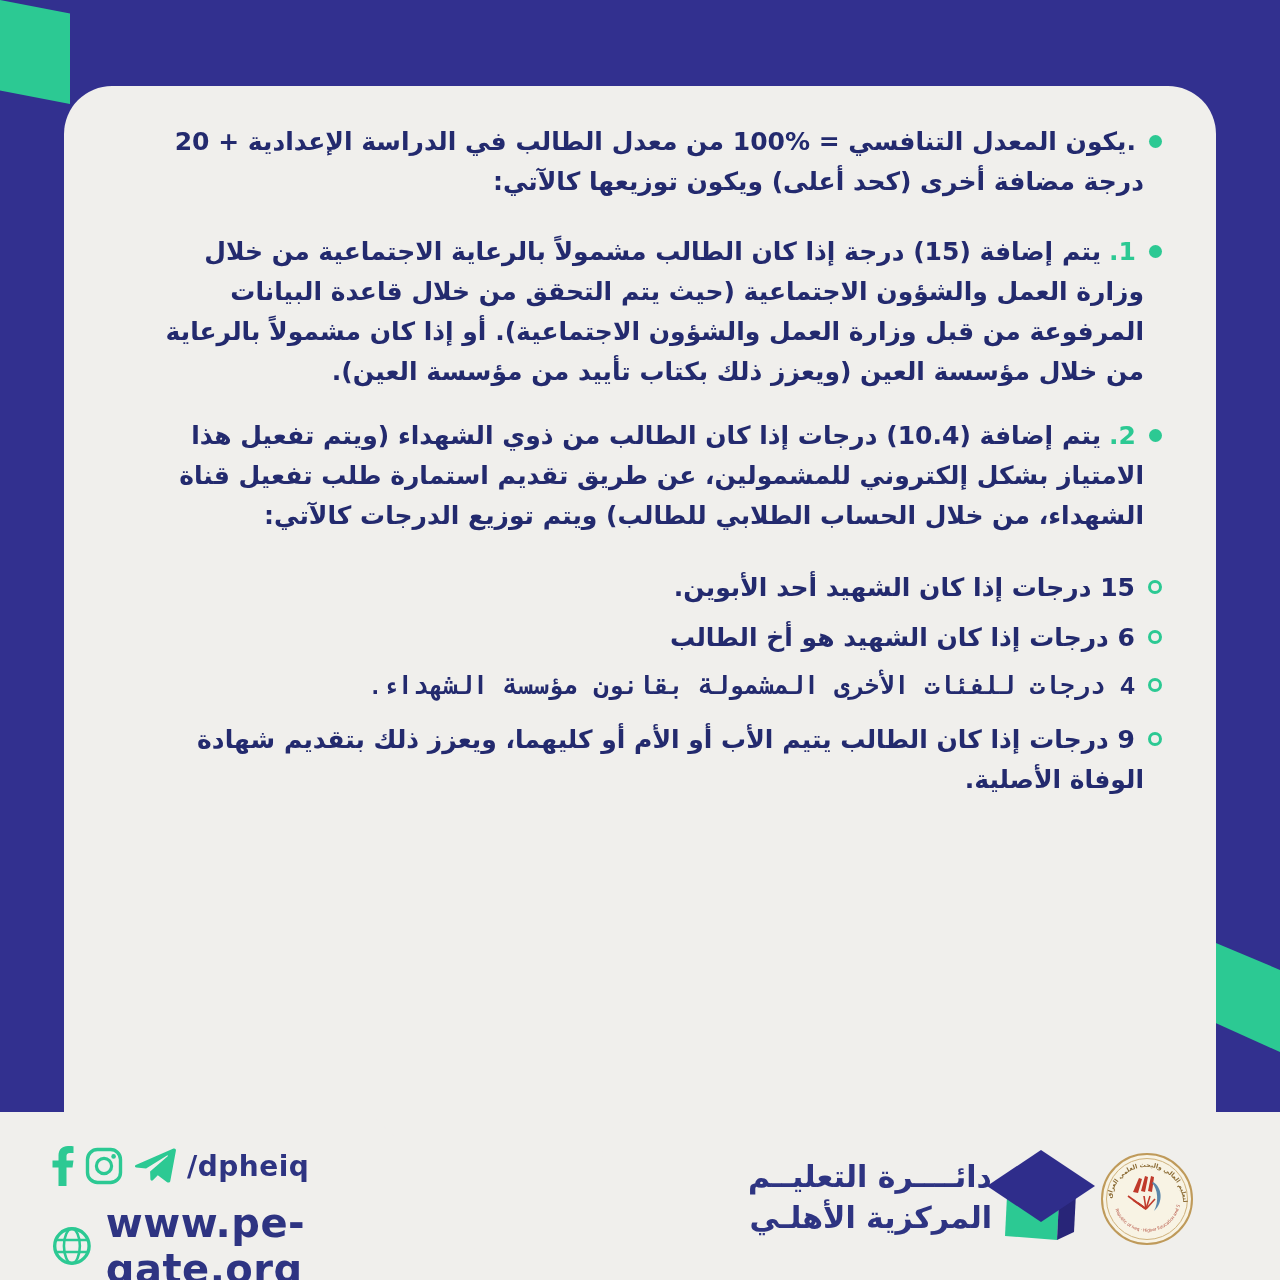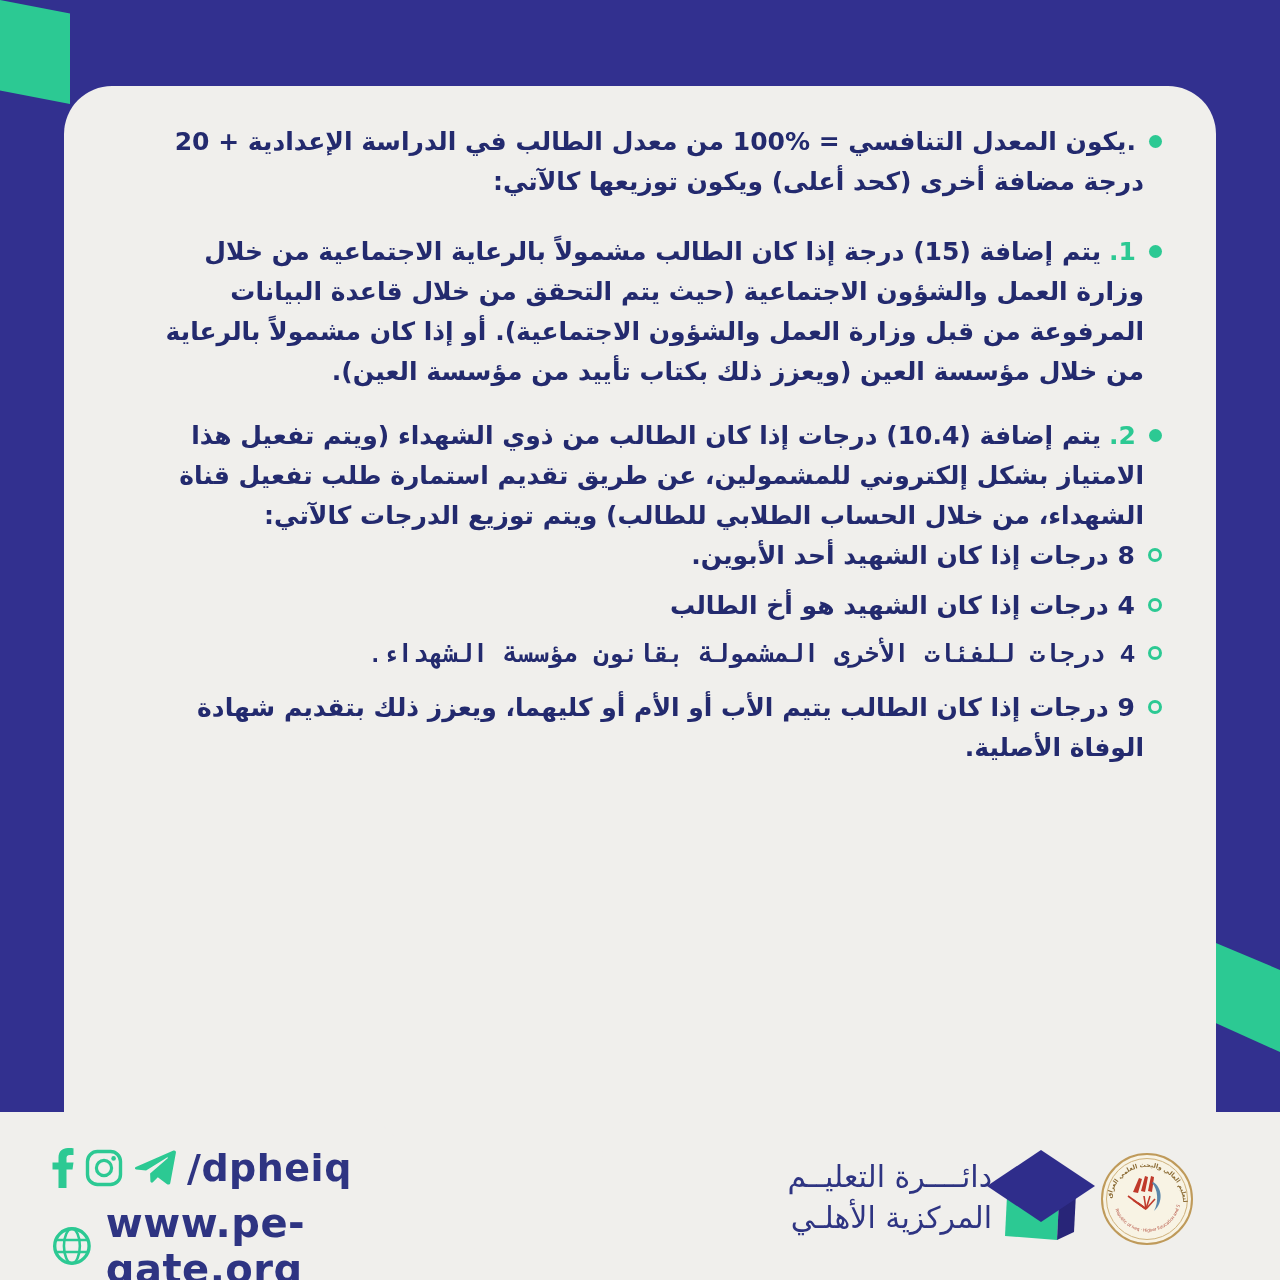--- a/index.html
+++ b/index.html
@@ -39,43 +39,43 @@
     position:absolute; left:0; top:1112px; width:500px; height:168px;
     background:var(--card); z-index:3;
     clip-path:polygon(0 0,348px 0,376px 7px,394px 24px,497px 168px,0 168px);
   }
   .footer-right{
     position:absolute; left:602px; top:1112px; width:678px; height:168px;
     background:var(--card); border-top-left-radius:46px; z-index:3;
   }
   .social-row{position:absolute; left:52px; top:34px; display:flex; align-items:center; gap:11px;}
   .site-row{position:absolute; left:52px; top:88px; display:flex; align-items:center; gap:14px;}
-  .handle{font-size:38px; font-weight:700; color:var(--footer-navy); direction:ltr; letter-spacing:.5px;}
+  .handle{font-size:28px; font-weight:700; color:var(--footer-navy); direction:ltr; letter-spacing:.5px;}
   .website{font-size:40px; font-weight:700; color:var(--footer-navy); direction:ltr; letter-spacing:.5px;}
   .icon{display:block;}
   .org-text{
     position:absolute; right:288px; top:44px; direction:rtl; text-align:right;
-    color:var(--footer-navy); font-size:30px; font-weight:400; line-height:41px; white-space:nowrap;
+    color:var(--footer-navy); font-size:30px; font-weight:700; line-height:41px; white-space:nowrap;
   }
   .cap-logo{position:absolute; left:383px; top:36px;}
   .seal{position:absolute; left:498px; top:40px;}
 </style>
 </head>
 <body>
 
 <div class="shape shape-left"></div>
 <div class="shape shape-right"></div>
 
 <div class="card">
   <div>
       <p class="item" style="margin-bottom: 30px;"><span class="marker disc"></span><span class="txt">.يكون المعدل التنافسي = %100 من معدل الطالب في الدراسة الإعدادية + 20 درجة مضافة أخرى (كحد أعلى) ويكون توزيعها كالآتي:</span></p>
       <p class="item" style="margin-bottom: 24px;"><span class="marker disc"></span><span class="num">1.</span><span class="txt">يتم إضافة (15) درجة إذا كان الطالب مشمولاً بالرعاية الاجتماعية من خلال وزارة العمل والشؤون الاجتماعية (حيث يتم التحقق من خلال قاعدة البيانات المرفوعة من قبل وزارة العمل والشؤون الاجتماعية). أو إذا كان مشمولاً بالرعاية من خلال مؤسسة العين (ويعزز ذلك بكتاب تأييد من مؤسسة العين).</span></p>
-      <p class="item" style=""><span class="marker disc"></span><span class="num">2.</span><span class="txt">يتم إضافة (10.4) درجات إذا كان الطالب من ذوي الشهداء (ويتم تفعيل هذا الامتياز بشكل إلكتروني للمشمولين، عن طريق تقديم استمارة طلب تفعيل قناة الشهداء، من خلال الحساب الطلابي للطالب) ويتم توزيع الدرجات كالآتي:</span></p>
-      <p class="item" style="margin-bottom: 10px;"><span class="marker ring"></span><span class="txt">8 درجات إذا كان الشهيد أحد الأبوين.</span></p>
-      <p class="item" style="margin-bottom: 10px;"><span class="marker ring"></span><span class="txt">4 درجات إذا كان الشهيد هو أخ الطالب</span></p>
+      <p class="item" style="margin-bottom: 32px;"><span class="marker disc"></span><span class="num">2.</span><span class="txt">يتم إضافة (10.4) درجات إذا كان الطالب من ذوي الشهداء (ويتم تفعيل هذا الامتياز بشكل إلكتروني للمشمولين، عن طريق تقديم استمارة طلب تفعيل قناة الشهداء، من خلال الحساب الطلابي للطالب) ويتم توزيع الدرجات كالآتي:</span></p>
+      <p class="item" style="margin-bottom: 10px;"><span class="marker ring"></span><span class="txt">15 درجات إذا كان الشهيد أحد الأبوين.</span></p>
+      <p class="item" style="margin-bottom: 10px;"><span class="marker ring"></span><span class="txt">6 درجات إذا كان الشهيد هو أخ الطالب</span></p>
       <p class="item" style="margin-bottom: 12px; font-family: Liberation Mono, monospace;"><span class="marker ring"></span><span class="txt">4 درجات للفئات الأخرى المشمولة بقانون مؤسسة الشهداء.</span></p>
       <p class="item" style="margin-bottom: 26px;"><span class="marker ring"></span><span class="txt">9 درجات إذا كان الطالب يتيم الأب أو الأم أو كليهما، ويعزز ذلك بتقديم شهادة الوفاة الأصلية.</span></p>
     </div>
 </div>
 
 <div class="footer-left">
   <div class="social-row">
     <svg class="icon" width="22" height="40" viewBox="0 0 22 40">
       <path fill="#2cc993" d="M14.5 40V21.5h6l1-7h-7v-4.2c0-2 .6-3.4 3.5-3.4H21.5V.3C20.9.2 18.6 0 15.9 0 10.3 0 6.5 3.4 6.5 9.6v4.9H.5v7h6V40h8z"></path>
     </svg>

